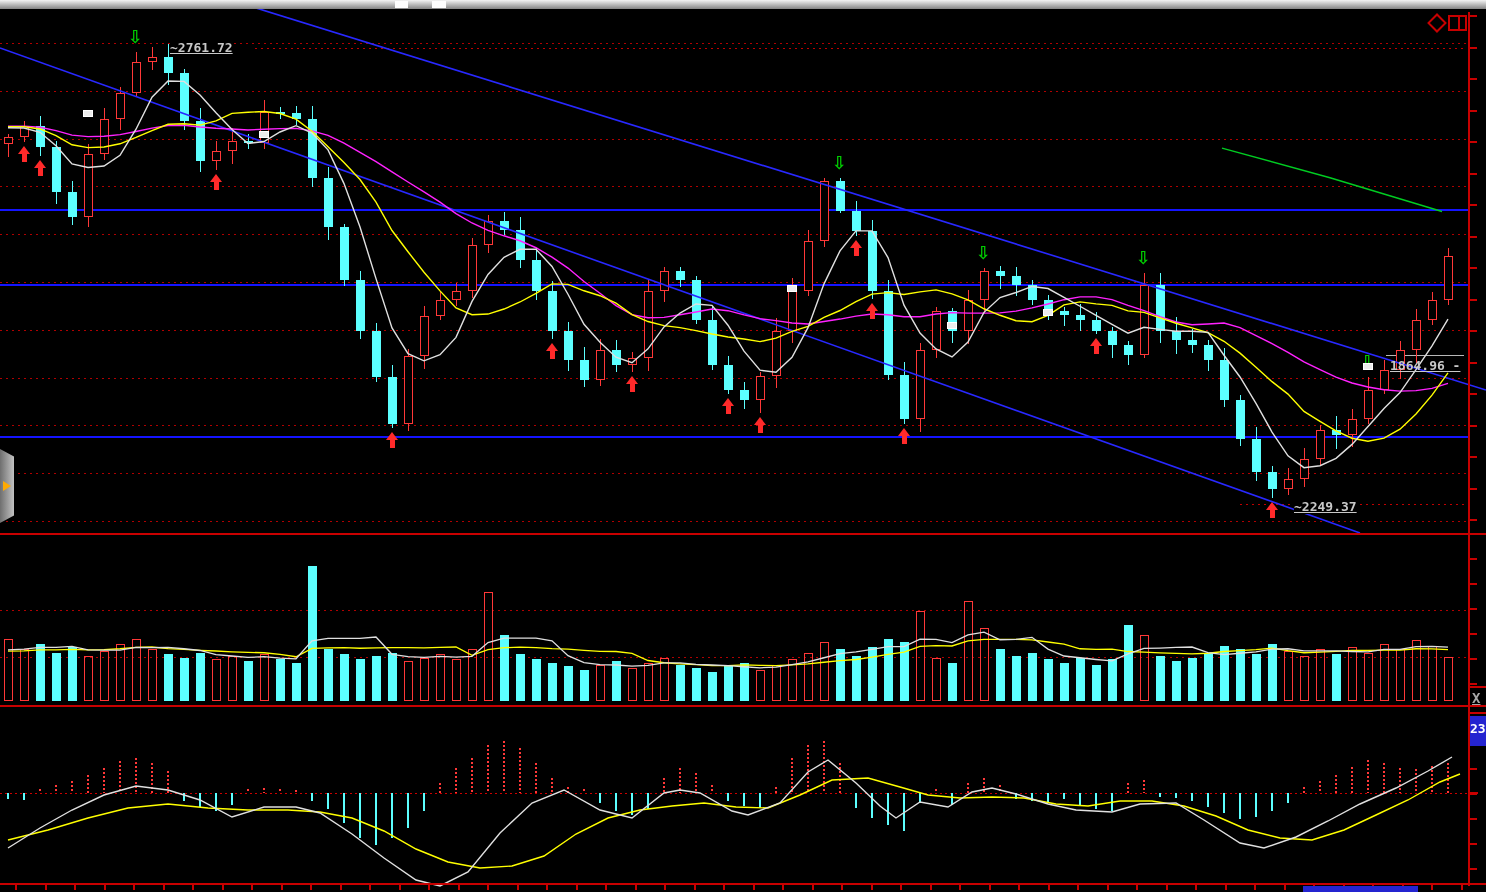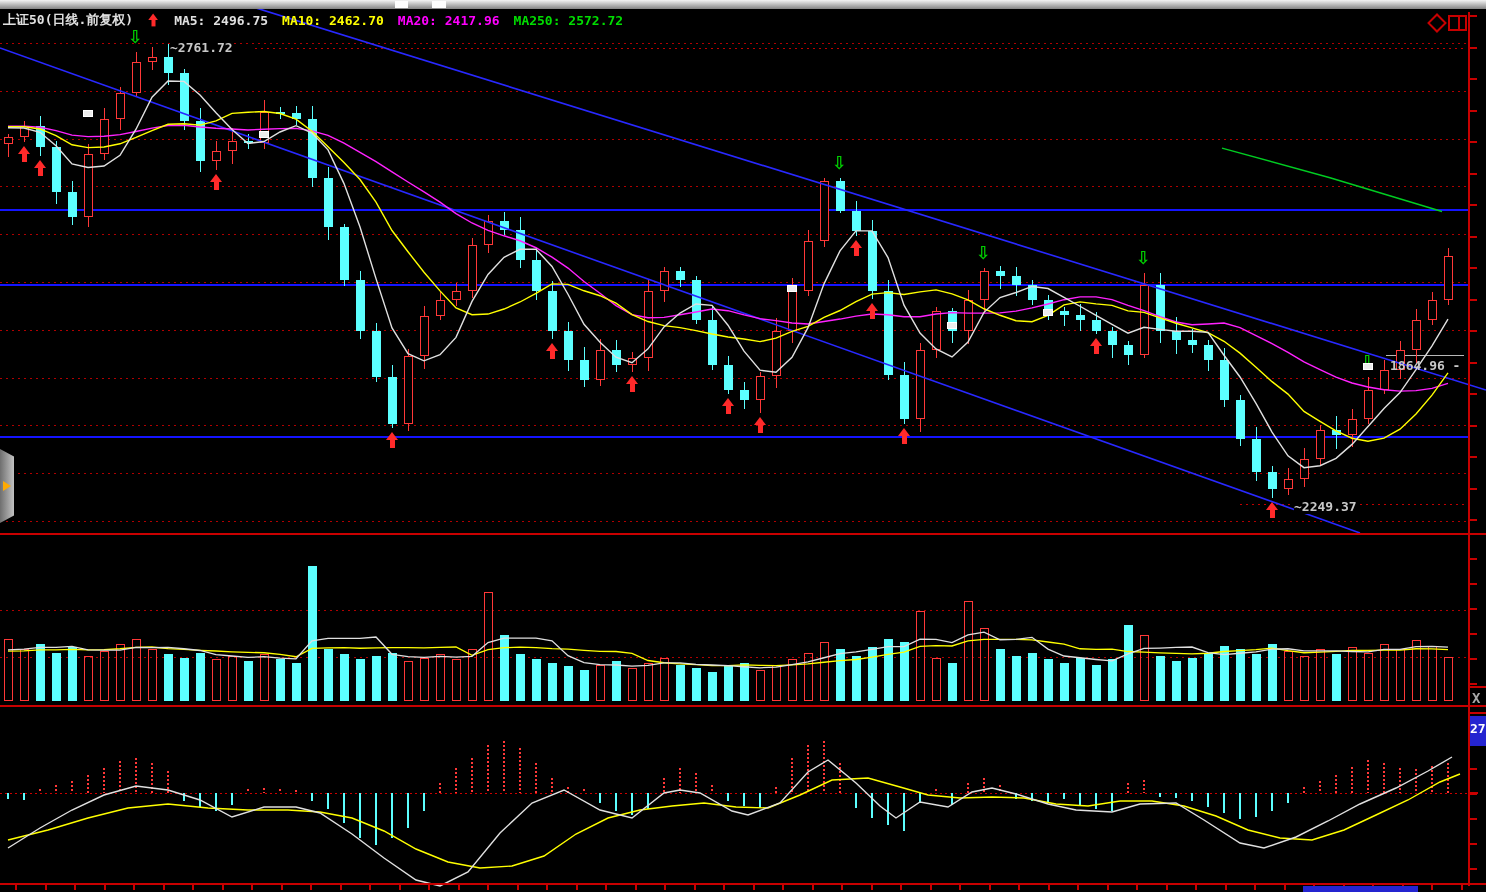--- a/index.html
+++ b/index.html
@@ -1,18 +1,18 @@
 <!DOCTYPE html>
 <html><head>
 <meta charset="utf-8">
 <style>
   html,body{margin:0;padding:0;background:#000;}
   #stage{position:relative;width:1486px;height:892px;background:#000;overflow:hidden;
          font-family:"DejaVu Sans Mono","Liberation Mono",monospace;}
-  .t{position:absolute;white-space:pre;font:bold 13px "DejaVu Sans Mono","Liberation Mono",monospace;}
+  .t{position:absolute;white-space:pre;font:bold 13px "DejaVu Sans Mono","Liberation Mono",monospace;text-decoration:underline;}
   .hdr{position:absolute;display:flex;gap:14px;align-items:center;font:bold 13px "DejaVu Sans Mono","Liberation Mono",monospace;}
   .iw{color:#e0e0e0}.iy{color:#ffff00}.im{color:#ff00ff}.ig{color:#00dd00}
   .titlebar{position:absolute;left:0;top:0;width:1486px;height:9px;background:linear-gradient(#f4f4f4,#848484);}
   .notch{position:absolute;top:1px;height:7px;background:#fdfdfd;}
   .upArrow{position:relative;width:13px;height:16px;display:inline-block;}
   .upArrow .tri{position:absolute;left:0;top:0;width:0;height:0;border-left:6px solid transparent;border-right:6px solid transparent;border-bottom:8px solid #ff2a2a;}
   .upArrow .stem{position:absolute;left:4px;top:8px;width:5px;height:8px;background:#ff2a2a;}
   .tag43{position:absolute;background:#2424d0;color:#fff;font:bold 13px "DejaVu Sans Mono",monospace;padding-top:5px;text-align:left;}
   .diamond{position:absolute;width:10px;height:10px;border:2px solid #c80000;transform:rotate(45deg);}
   .tileicon{position:absolute;width:15px;height:12px;border:2px solid #c80000;}
@@ -576,43 +576,32 @@
 
   <div class="titlebar">
     <div class="notch" style="left:395px;width:13px;"></div>
     <div class="notch" style="left:432px;width:14px;"></div>
   </div>
 
   <div style="position:absolute;left:0;top:10px;width:1468px;height:523px;"></div>
   <div style="position:absolute;left:0;top:536px;width:1468px;height:168px;"></div>
   <div style="position:absolute;left:0;top:708px;width:1468px;height:174px;"></div>
 
-  <div class="hdr" style="left:3px;top:11px;">
-    <span class="iw">上证50(日线.前复权)</span>
-    <span class="upArrow" style="transform:scale(0.8);">
-        <span class="tri"></span>
-        <span class="stem"></span>
-      </span>
-    <span class="iw">MA5: 2496.75</span>
-    <span class="iy">MA10: 2462.70</span>
-    <span class="im">MA20: 2417.96</span>
-    <span class="ig">MA250: 2572.72</span>
-  </div>
 
   <div class="diamond" style="left:1430px;top:16px;"></div>
   <div class="tileicon" style="left:1448px;top:15px;">
       <span class="div"></span>
     </div>
 
   <div class="t" style="left:170px;top:40px;color:#c8c8c8;background:#000;">~2761.72</div>
   <div class="t" style="left:1294px;top:499px;color:#c8c8c8;background:#000;">~2249.37</div>
   <div class="t" style="left:1390px;top:358px;color:#c8c8c8;">1864.96 -</div>
 
 
 
   <div class="t" style="left:1472px;top:690px;color:#a8a8a8;font-size:14px;">X</div>
-  <div class="tag43" style="left:1470px;top:716px;width:16px;height:25px;">27</div>
+  <div class="tag43" style="left:1470px;top:716px;width:16px;height:25px;">23</div>
 
   <div class="sidetab">
       <span class="arr"></span>
     </div>
 
 </div>
 
 </body></html>

